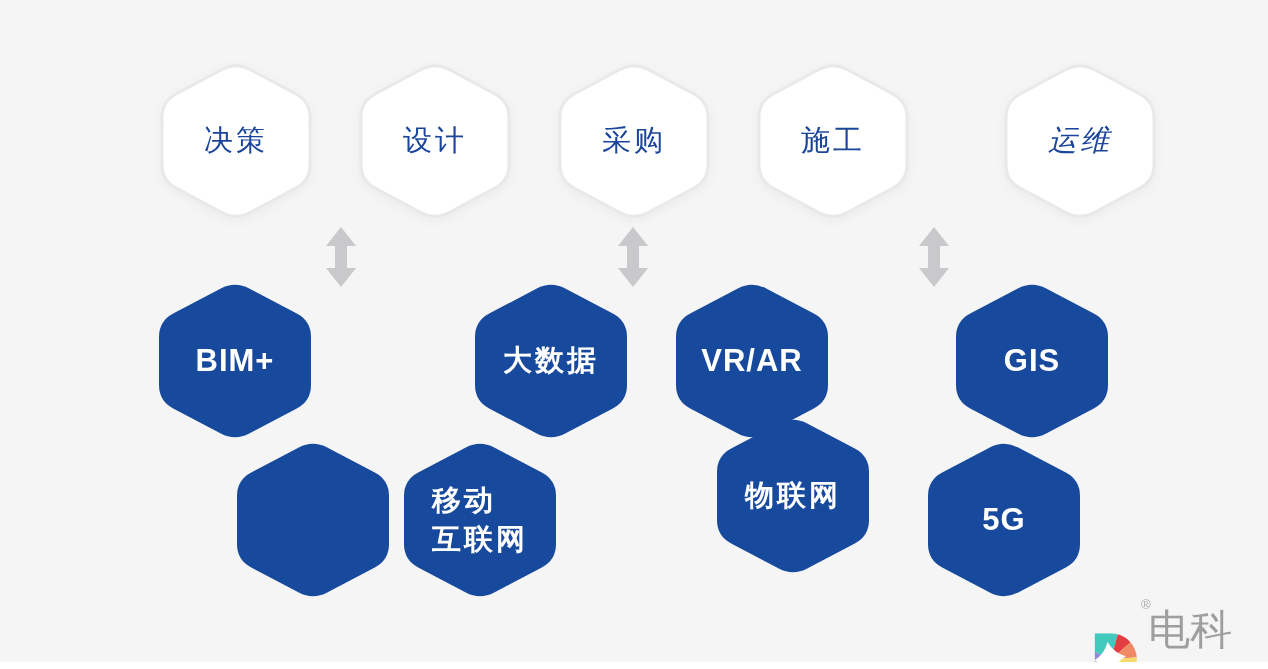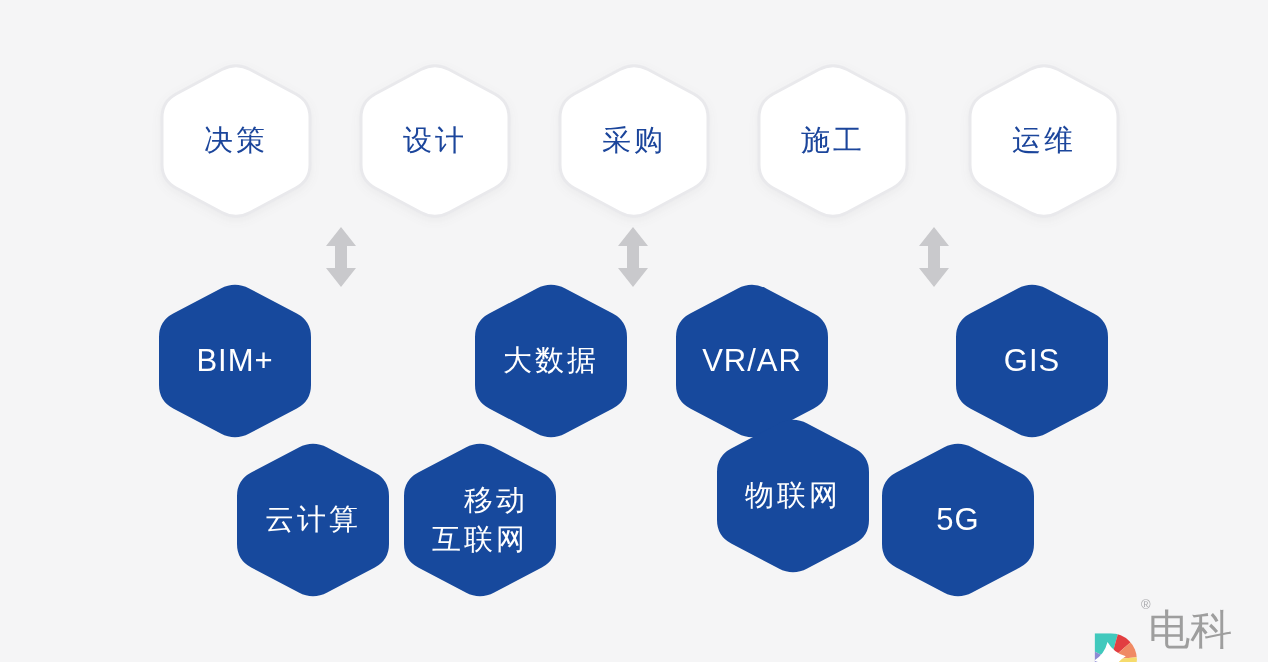--- a/index.html
+++ b/index.html
@@ -31,32 +31,32 @@
     width:152px;height:162px;
     display:flex;align-items:center;justify-content:center;
   }
   .hex svg{position:absolute;inset:0;}
   .hex-white svg{filter:drop-shadow(0 3px 5px rgba(60,64,67,0.05));}
   .hex-white .hex-path{fill:#FFFFFF;stroke:var(--hex-border);stroke-width:3;}
   .hex-blue{height:160px;}
   .hex-blue .hex-path{fill:var(--hex-blue);stroke:none;}
   .hex-label{
     position:relative;z-index:2;
-    text-align:right;
+    text-align:left;
     white-space:pre-line;
     letter-spacing:3px;
     line-height:1.35;
   }
   .hex-white .hex-label{
     color:var(--stage-text);
     font-size:29px;font-weight:500;
   }
   .hex-blue .hex-label{
     color:var(--tech-text);
-    font-size:29px;font-weight:400;
+    font-size:29px;font-weight:700;
   }
   .latin-label .hex-label{letter-spacing:1px;font-size:31px;}
   .arrow{
     position:absolute;width:30px;height:60px;
   }
   .arrow path{fill:var(--arrow);}
   .logo{
     position:absolute;left:1087px;top:600px;
     display:flex;align-items:center;
   }
@@ -94,21 +94,21 @@
         <path class="hex-path" d="M59.9,7.5 Q74.0,0.0 88.1,7.5 L133.9,32.0 Q148.0,39.5 148.0,55.5 L148.0,102.5 Q148.0,118.5 133.9,126.0 L88.1,150.5 Q74.0,158.0 59.9,150.5 L14.1,126.0 Q0.0,118.5 0.0,102.5 L0.0,55.5 Q0.0,39.5 14.1,32.0 Z" transform="translate(2,2)"></path>
       </svg>
     <div class="hex-label">设计</div>
   </div>
   <div class="hex hex-white" style="left:757px;top:60px;">
     <svg viewBox="0 0 152 162" width="152" height="162">
         <path class="hex-path" d="M59.9,7.5 Q74.0,0.0 88.1,7.5 L133.9,32.0 Q148.0,39.5 148.0,55.5 L148.0,102.5 Q148.0,118.5 133.9,126.0 L88.1,150.5 Q74.0,158.0 59.9,150.5 L14.1,126.0 Q0.0,118.5 0.0,102.5 L0.0,55.5 Q0.0,39.5 14.1,32.0 Z" transform="translate(2,2)"></path>
       </svg>
     <div class="hex-label">施工</div>
   </div>
-  <div class="hex hex-white" style="left:968px;top:60px;">
+  <div class="hex hex-white" style="left:1004px;top:60px;font-style:italic;">
     <svg viewBox="0 0 152 162" width="152" height="162">
         <path class="hex-path" d="M59.9,7.5 Q74.0,0.0 88.1,7.5 L133.9,32.0 Q148.0,39.5 148.0,55.5 L148.0,102.5 Q148.0,118.5 133.9,126.0 L88.1,150.5 Q74.0,158.0 59.9,150.5 L14.1,126.0 Q0.0,118.5 0.0,102.5 L0.0,55.5 Q0.0,39.5 14.1,32.0 Z" transform="translate(2,2)"></path>
       </svg>
     <div class="hex-label">运维</div>
   </div>
 
   <svg class="arrow" style="left:326px;top:227px;" viewBox="0 0 30 60">
     <path d="M15,0 L30,19 L21,19 L21,41 L30,41 L15,60 L0,41 L9,41 L9,19 L0,19 Z"></path>
   </svg>
   <svg class="arrow" style="left:618px;top:227px;" viewBox="0 0 30 60">
@@ -140,36 +140,35 @@
     <svg viewBox="0 0 152 160" width="152" height="160">
         <path class="hex-path" d="M61.8,7.5 Q76.0,0.0 90.2,7.5 L137.8,32.5 Q152.0,40.0 152.0,56.0 L152.0,104.0 Q152.0,120.0 137.8,127.5 L90.2,152.5 Q76.0,160.0 61.8,152.5 L14.2,127.5 Q0.0,120.0 0.0,104.0 L0.0,56.0 Q0.0,40.0 14.2,32.5 Z"></path>
       </svg>
     <div class="hex-label">GIS</div>
   </div>
 
   <div class="hex hex-blue" style="left:237px;top:440px;">
     <svg viewBox="0 0 152 160" width="152" height="160">
         <path class="hex-path" d="M61.8,7.5 Q76.0,0.0 90.2,7.5 L137.8,32.5 Q152.0,40.0 152.0,56.0 L152.0,104.0 Q152.0,120.0 137.8,127.5 L90.2,152.5 Q76.0,160.0 61.8,152.5 L14.2,127.5 Q0.0,120.0 0.0,104.0 L0.0,56.0 Q0.0,40.0 14.2,32.5 Z"></path>
       </svg>
-    <div class="hex-label">云计算</div>
   </div>
   <div class="hex hex-blue" style="left:404px;top:440px;">
     <svg viewBox="0 0 152 160" width="152" height="160">
         <path class="hex-path" d="M61.8,7.5 Q76.0,0.0 90.2,7.5 L137.8,32.5 Q152.0,40.0 152.0,56.0 L152.0,104.0 Q152.0,120.0 137.8,127.5 L90.2,152.5 Q76.0,160.0 61.8,152.5 L14.2,127.5 Q0.0,120.0 0.0,104.0 L0.0,56.0 Q0.0,40.0 14.2,32.5 Z"></path>
       </svg>
     <div class="hex-label">移动
 互联网</div>
   </div>
   <div class="hex hex-blue" style="left:717px;top:416px;">
     <svg viewBox="0 0 152 160" width="152" height="160">
         <path class="hex-path" d="M61.8,7.5 Q76.0,0.0 90.2,7.5 L137.8,32.5 Q152.0,40.0 152.0,56.0 L152.0,104.0 Q152.0,120.0 137.8,127.5 L90.2,152.5 Q76.0,160.0 61.8,152.5 L14.2,127.5 Q0.0,120.0 0.0,104.0 L0.0,56.0 Q0.0,40.0 14.2,32.5 Z"></path>
       </svg>
     <div class="hex-label">物联网</div>
   </div>
-  <div class="hex hex-blue latin-label" style="left:882px;top:440px;">
+  <div class="hex hex-blue latin-label" style="left:928px;top:440px;">
     <svg viewBox="0 0 152 160" width="152" height="160">
         <path class="hex-path" d="M61.8,7.5 Q76.0,0.0 90.2,7.5 L137.8,32.5 Q152.0,40.0 152.0,56.0 L152.0,104.0 Q152.0,120.0 137.8,127.5 L90.2,152.5 Q76.0,160.0 61.8,152.5 L14.2,127.5 Q0.0,120.0 0.0,104.0 L0.0,56.0 Q0.0,40.0 14.2,32.5 Z"></path>
       </svg>
     <div class="hex-label">5G</div>
   </div>
 
   <div class="logo">
     <svg class="logo-icon" viewBox="0 0 58 60" width="58" height="60">
       <defs>
         <clipPath id="dclip">

